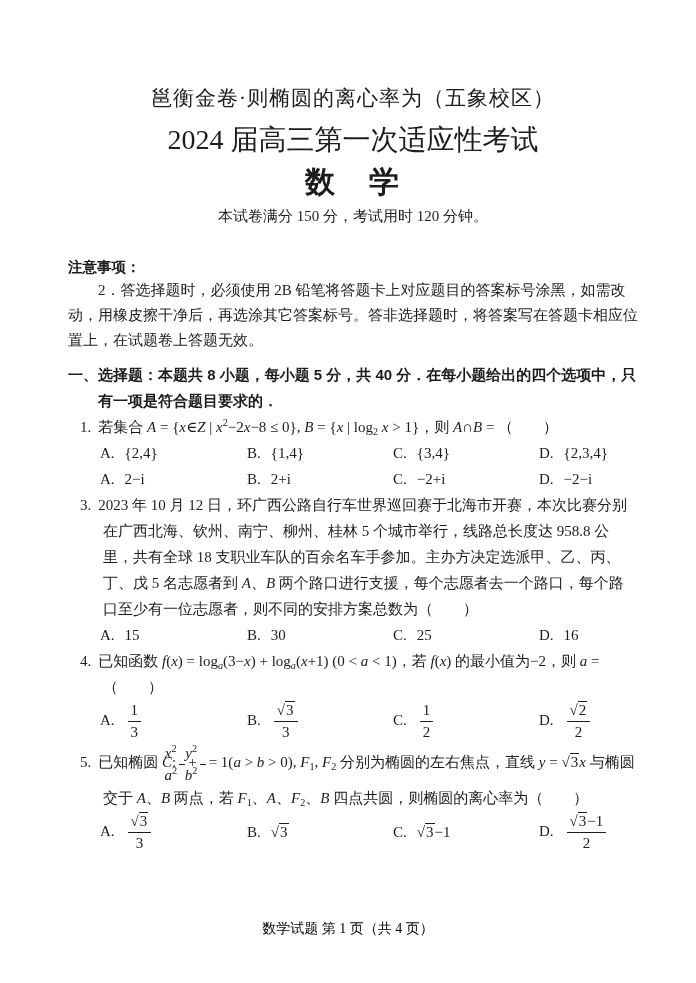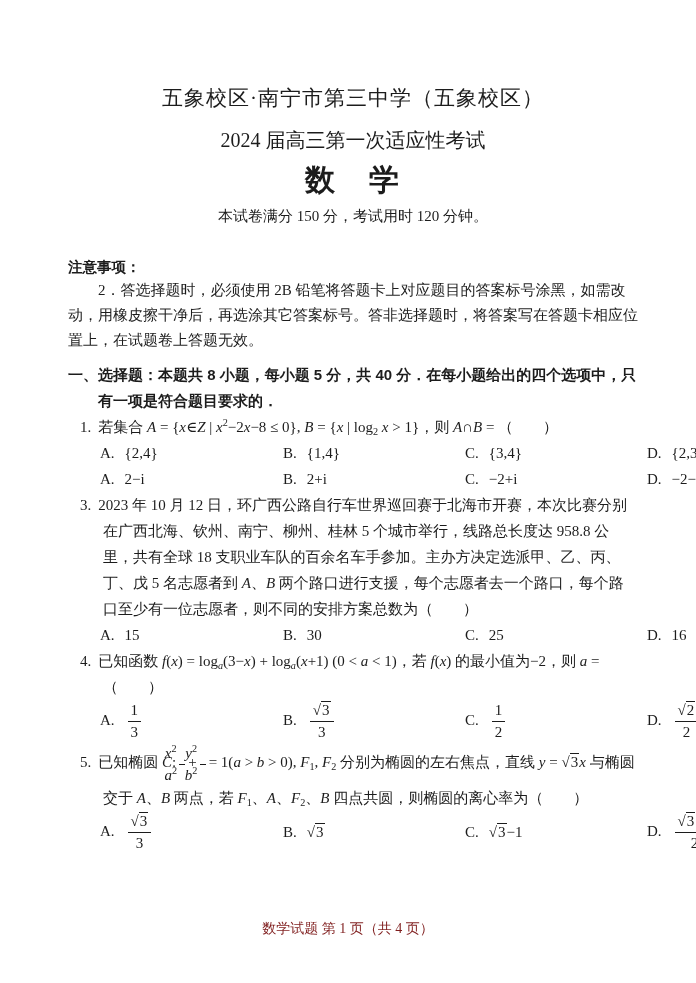--- a/index.html
+++ b/index.html
@@ -10,58 +10,58 @@
     color:#1c1c1c;
     box-sizing:border-box;
     padding:84px 58px 0 68px;
     overflow:hidden;
     font-family:"Liberation Serif","DejaVu Serif",serif;
     font-size:15px;
     line-height:25px;
   }
   .center{text-align:center;}
   .title-line{font-size:21px;line-height:28px;margin-bottom:14px;letter-spacing:1px;}
-  .title-line2{font-size:20px;line-height:28px;margin-bottom:8px;}
-  .subject{font-family:Liberation Mono, monospace;font-weight:700;
+  .title-line2{font-size:28px;line-height:28px;margin-bottom:8px;}
+  .subject{font-family:Liberation Serif, serif;font-weight:700;
     font-size:30px;line-height:40px;margin-bottom:2px;letter-spacing:2px;}
   .exam-info{font-size:15px;line-height:24px;margin-bottom:7px;}
   .hei{font-family:"Liberation Sans","DejaVu Sans",sans-serif;font-weight:700;margin-top:28px;}
   .notice-heading{font-size:14.5px;line-height:22px;}
   .notice p{margin:0;text-indent:2em;line-height:25px;}
   .sec-heading{margin-top:9px;font-size:15px;line-height:26px;
     padding-left:2em;text-indent:-2em;}
   .question{margin-left:12px;margin-top:0;}
   .stem{padding-left:23px;text-indent:-23px;line-height:26px;}
   .qnum{margin-right:7px;}
   .options{display:grid;grid-template-columns:147px 146px 146px 1fr;
-    margin-left:20px;line-height:26px;align-items:center;gap:36px;}
+    margin-left:20px;line-height:26px;align-items:center;}
   .option{white-space:nowrap;}
   .opt-label{margin-right:10px;}
   .m,.mx{font-family:"Liberation Serif","DejaVu Serif",serif;}
   .it{font-style:italic;}
   sub,sup{font-size:0.68em;line-height:0;}
   sub{vertical-align:-0.25em;}
   sup{vertical-align:0.55em;}
   .sqrt{white-space:nowrap;}
   .sqrt .rad{border-top:1.2px solid #1c1c1c;padding:0 1px;}
   .frac{display:inline-block;vertical-align:middle;text-align:center;
     margin:1px 3px;line-height:1;}
   .frac .num{display:block;border-bottom:1.2px solid #1c1c1c;
     padding:1px 3px 2px;line-height:1.15;}
   .frac .den{display:block;padding-top:2px;line-height:1.15;}
   .footer{position:absolute;left:0;right:0;bottom:42px;text-align:center;
-    font-size:14px;color:#7f1d1d;}
+    font-size:14px;color:#000000;}
 </style>
 </head>
 <body>
 
 <div class="page">
 
   <div class="center">
-    <div class="title-line">五象校区·南宁市第三中学（五象校区）</div>
+    <div class="title-line">邕衡金卷·则椭圆的离心率为（五象校区）</div>
     <div class="title-line2">2024 届高三第一次适应性考试</div>
     <div class="subject">数　学</div>
     <div class="exam-info">本试卷满分 150 分，考试用时 120 分钟。</div>
   </div>
 
   <div class="notice">
     <div class="hei notice-heading">注意事项：</div>
     <p>2．答选择题时，必须使用 2B 铅笔将答题卡上对应题目的答案标号涂黑，如需改动，用橡皮擦干净后，再选涂其它答案标号。答非选择题时，将答案写在答题卡相应位置上，在试题卷上答题无效。</p>
   </div>
 

